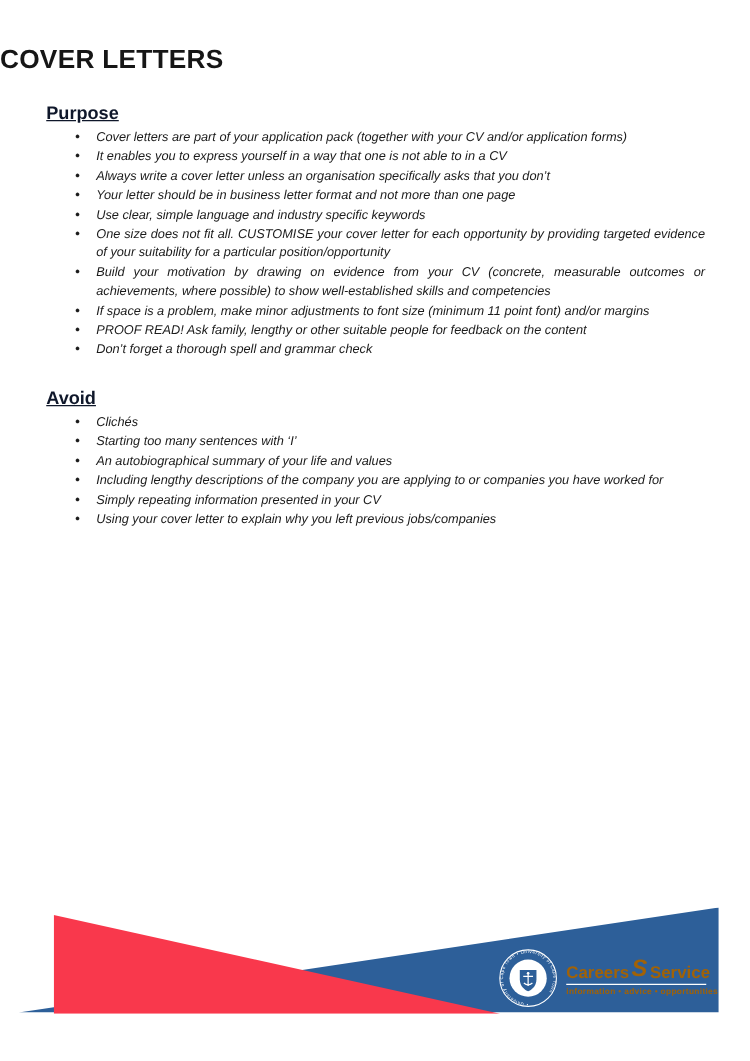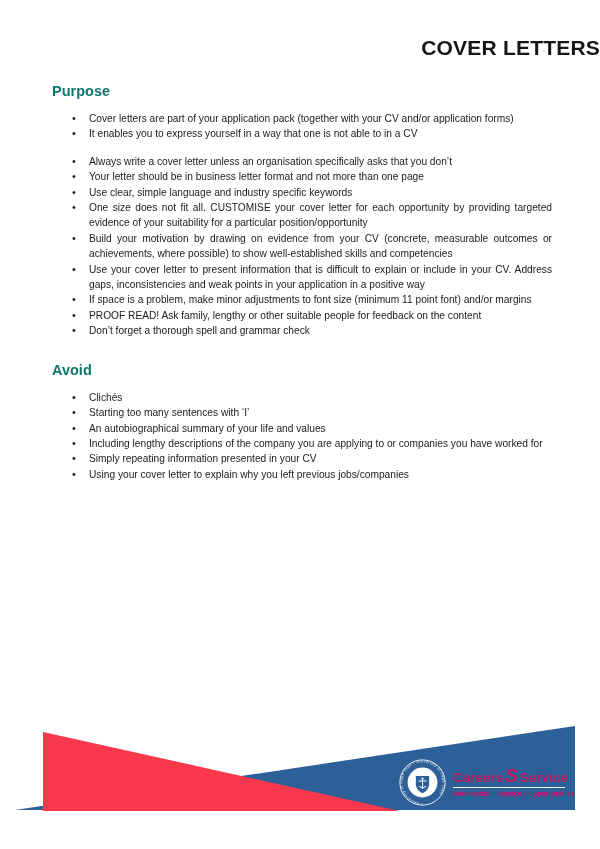--- a/index.html
+++ b/index.html
@@ -9,34 +9,35 @@
     font-family: "Liberation Sans", sans-serif;
     color: #1b1b1b;
     position: relative;
     overflow: hidden;
   }
   .page { position: absolute; inset: 0; }
 
   
   .doc-title {
     margin: 36px 0 0 0;
-    text-align: right;
+    text-align: left;
     font-size: 21px;
     font-weight: bold;
     color: #161616;
     letter-spacing: 0.2px;
   }
   .content { margin: 0 36px 0 37px; }
   .section-heading {
     font-size: 14.5px;
     font-weight: bold;
-    color: #0f766e;
-    margin: 23px 0 4px 15px;
+    color: #0f172a;
+    margin: 23px 0 4px 0;
+    text-decoration: underline;
   }
-  ul.bullets { list-style: none; margin: 12px; padding: 0; }
+  ul.bullets { list-style: none; margin: 0; padding: 0; font-style: italic; }
   ul.bullets li {
     position: relative;
     padding-left: 40px;
     font-size: 10.2px;
     line-height: 15.4px;
     text-align: justify;
     color: #1b1b1b;
   }
   ul.bullets li::before {
     content: "\2022";
@@ -62,21 +63,21 @@
     clip-path: polygon(43px 12px, 400px 91px, 43px 91px);
   }
   .logo {
     position: absolute;
     left: 398px; top: 38px;
     display: flex;
     align-items: center;
     gap: 6px;
   }
   .crest { width: 49px; height: 49px; display: block; }
-  .brand { color: #be185d; width: 112px; }
+  .brand { color: #a16207; width: 112px; }
   .brand-names {
     display: flex;
     align-items: center;
     font-size: 13.5px;
     font-weight: bold;
     white-space: nowrap;
     line-height: 17px;
   }
   .s-glyph {
     font-size: 19px;
@@ -112,21 +113,20 @@
       </ul>
     </section>
 
     <section>
       <ul class="bullets">
         <li>Always write a cover letter unless an organisation specifically asks that you don’t</li>
         <li>Your letter should be in business letter format and not more than one page</li>
         <li>Use clear, simple language and industry specific keywords</li>
         <li>One size does not fit all. CUSTOMISE your cover letter for each opportunity by providing targeted evidence of your suitability for a particular position/opportunity</li>
         <li>Build your motivation by drawing on evidence from your CV (concrete, measurable outcomes or achievements, where possible) to show well-established skills and competencies</li>
-        <li>Use your cover letter to present information that is difficult to explain or include in your CV. Address gaps, inconsistencies and weak points in your application in a positive way</li>
         <li>If space is a problem, make minor adjustments to font size (minimum 11 point font) and/or margins</li>
         <li>PROOF READ! Ask family, lengthy or other suitable people for feedback on the content</li>
         <li>Don’t forget a thorough spell and grammar check</li>
       </ul>
     </section>
 
     <section>
       <h2 class="section-heading">Avoid</h2>
       <ul class="bullets">
         <li>Clichés</li>

